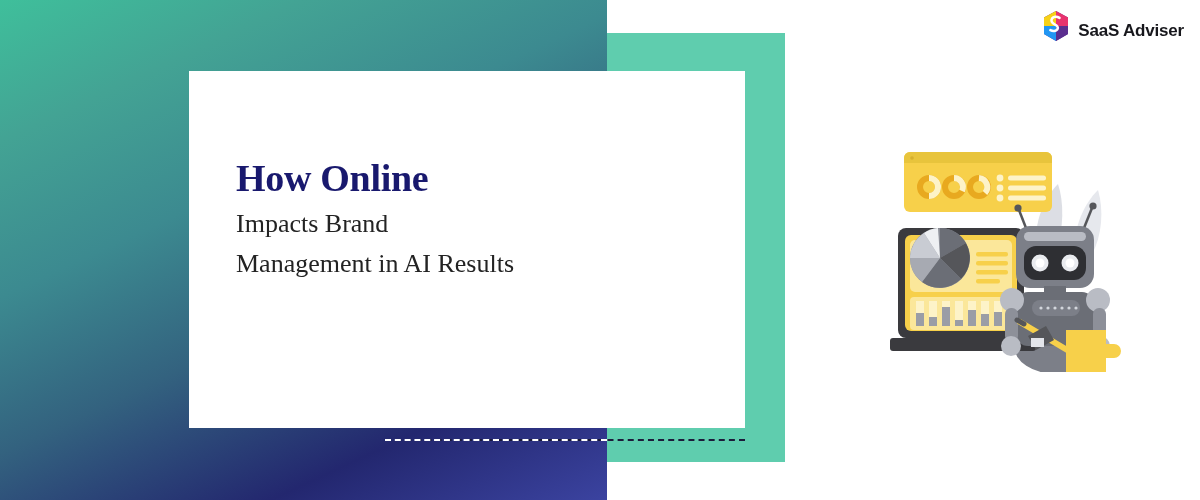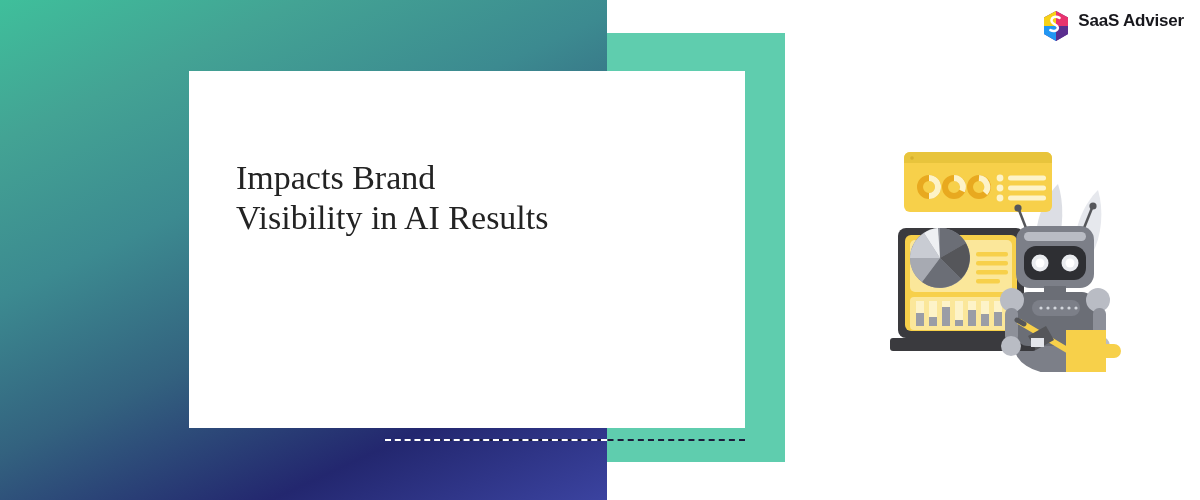--- a/index.html
+++ b/index.html
@@ -48,31 +48,31 @@
     font-family:"Liberation Serif", serif;
     font-weight:700;
     font-size:38px;
     line-height:46px;
     color:#19196e;
     letter-spacing:-0.3px;
   }
   .h-sub {
     font-family:"Liberation Serif", serif;
     font-weight:400;
-    font-size:34px;
+    font-size:26px;
     line-height:34px;
     color:#232323;
     margin-top:6px;
   }
 
   
   .logo {
     position:absolute;
     right:16px; top:11px;
-    display:flex; align-items:flex-start; gap:9px;
+    display:flex; align-items:flex-end; gap:9px;
   }
   .logo-mark { width:26px; height:30px; display:block; }
   .logo-text {
     font-family:"Liberation Sans", sans-serif;
     font-weight:700;
     font-size:17px;
     color:#17171c;
     letter-spacing:-0.2px;
   }
 
@@ -91,22 +91,23 @@
   <div class="teal-rect"></div>
 
   <div class="grad-panel"></div>
 
   <div class="white-card"></div>
 
   <div class="dashed-line"></div>
   <div class="dashed-line light"></div>
 
   <div class="headline">
+    <div class="h-main">How Online</div>
     <div class="h-sub">Impacts Brand</div>
-    <div class="h-sub">Visibility in AI Results</div>
+    <div class="h-sub">Management in AI Results</div>
   </div>
 
   <div class="logo">
     <span class="logo-mark">
       <svg viewBox="0 0 26 30" xmlns="http://www.w3.org/2000/svg">
         <path d="M13 0 L25 6.5 L25 23 L13 30 L1 23 L1 6.5 Z" fill="#5b2e8f"></path>
         <path d="M13 0 L25 6.5 L25 15 L13 15 Z" fill="#e8336e"></path>
         <path d="M13 15 L25 15 L25 23 L13 30 Z" fill="#5b2e8f"></path>
         <path d="M1 6.5 L13 0 L13 15 L1 15 Z" fill="#f7d117"></path>
         <path d="M1 15 L13 15 L13 30 L1 23 Z" fill="#2196f3"></path>

